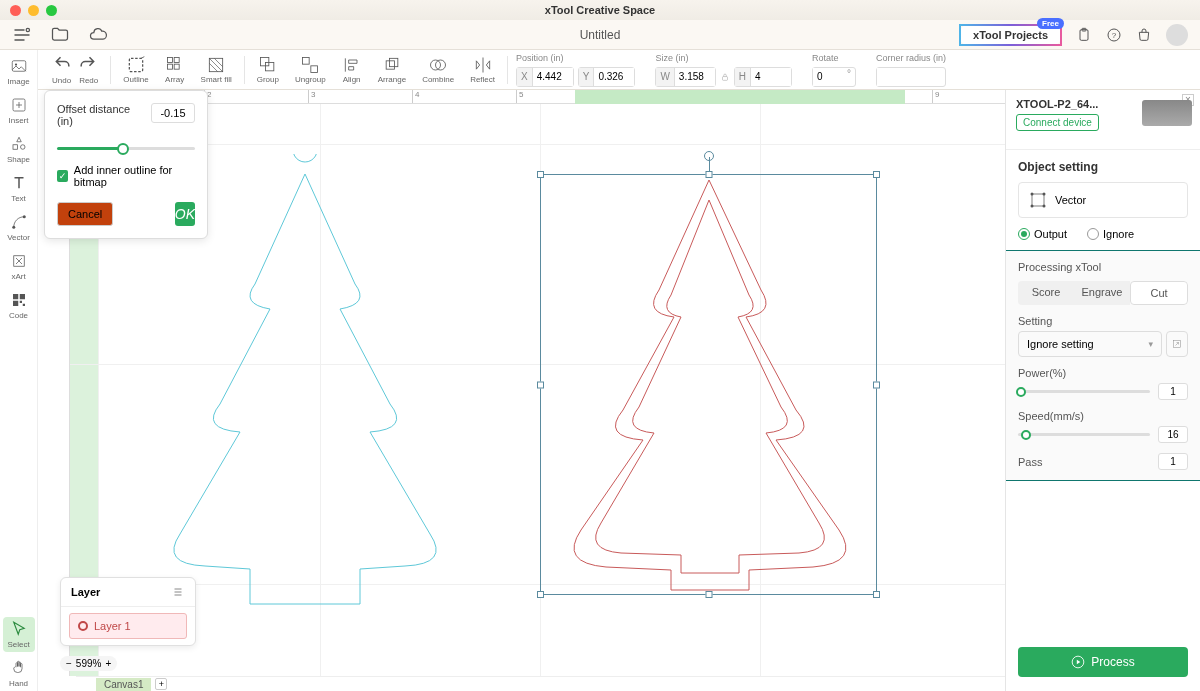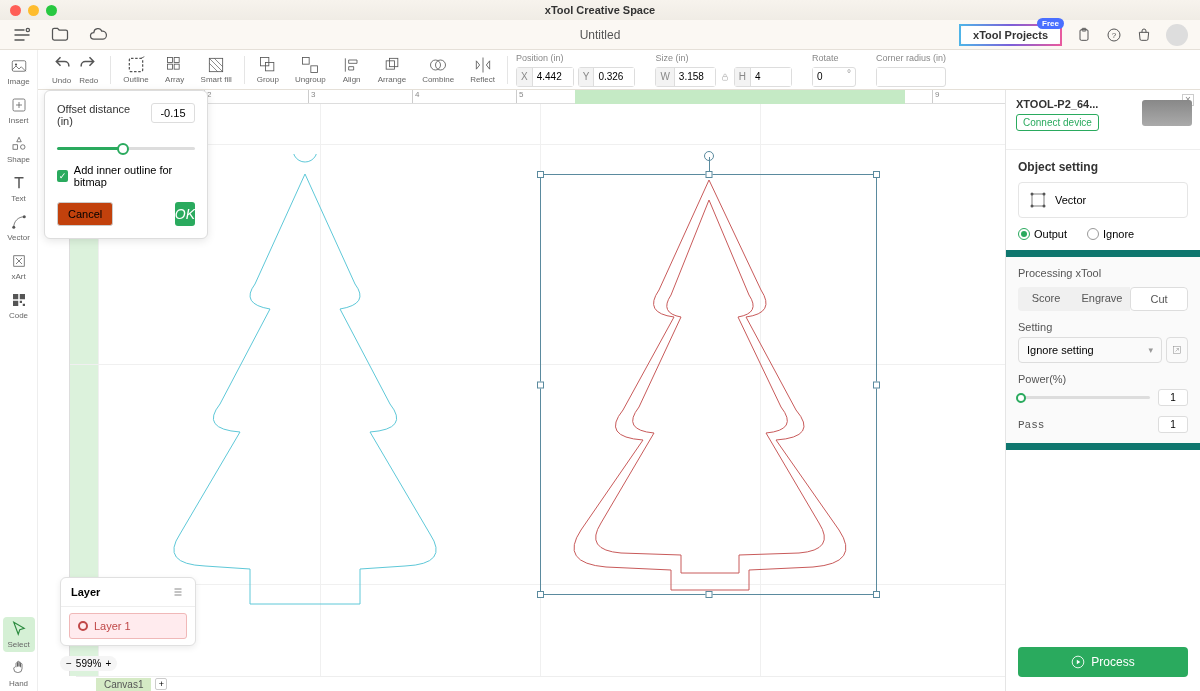--- a/index.html
+++ b/index.html
@@ -61,21 +61,21 @@
 .sel-rot { position: absolute; width: 10px; height: 10px; border: 1px solid #5a8a9e; border-radius: 50%; background: #fff; left: 50%; transform: translateX(-50%); top: -24px; }
 
 
 .right-panel { position: absolute; right: 0; top: 90px; width: 195px; bottom: 0; background: #fff; border-left: 1px solid #e5e5e5; padding: 0; display: flex; flex-direction: column; }
 .device-header { padding: 8px 10px; border-bottom: 1px solid #eee; position: relative; height: 60px; }
 .device-name { font-size: 11px; font-weight: 600; color: #333; }
 .connect-btn { border: 1px solid #2aaa5e; color: #2aaa5e; background: #fff; font-size: 10px; padding: 2px 6px; border-radius: 3px; margin-top: 4px; }
 .device-img { position: absolute; right: 8px; top: 10px; width: 50px; height: 26px; background: linear-gradient(#888, #aaa); border-radius: 3px; }
 .device-close { position: absolute; right: 6px; top: 4px; font-size: 10px; color: #888; width: 12px; height: 12px; border: 1px solid #ccc; text-align: center; line-height: 10px; }
 
-.panel-section { padding: 10px 12px; border-bottom: 7px solid #0f766e; }
+.panel-section { padding: 10px 12px; border-bottom: 1px solid #0f766e; }
 .panel-title { font-size: 12px; font-weight: 600; color: #333; margin-bottom: 8px; }
 .vector-type { border: 1px solid #e5e5e5; border-radius: 4px; padding: 8px 10px; display: flex; align-items: center; gap: 8px; font-size: 11px; }
 .radio-row { display: flex; gap: 20px; margin-top: 10px; font-size: 11px; }
 .radio-item { display: flex; align-items: center; gap: 4px; }
 .radio-dot { width: 12px; height: 12px; border: 1px solid #999; border-radius: 50%; display: flex; align-items: center; justify-content: center; }
 .radio-dot.checked { border-color: #2aaa5e; }
 .radio-dot.checked::after { content: ''; width: 6px; height: 6px; background: #2aaa5e; border-radius: 50%; }
 
 .seg-control { display: flex; border-radius: 4px; overflow: hidden; font-size: 11px; }
 .seg-btn { flex: 1; padding: 5px 4px; background: #f0f0f0; text-align: center; cursor: pointer; color: #555; }
@@ -532,23 +532,32 @@
     <div class="setting-row">
       <div class="setting-label">Power(%)</div>
       <div class="slider-row">
         <div class="slider-track">
             <div class="slider-thumb" style="left:2%;"></div>
           </div>
         <input class="slider-input" value="1" style="">
       </div>
     </div>
 
+    <div class="setting-row">
+      <div class="setting-label">Speed(mm/s)</div>
+      <div class="slider-row">
+        <div class="slider-track">
+            <div class="slider-thumb" style="left:6%;"></div>
+          </div>
+        <input class="slider-input" value="16" style="">
+      </div>
+    </div>
 
     <div class="setting-row" style="display:flex;justify-content:space-between;align-items:center;">
-      <div class="setting-label" style="margin:0;font-family:Liberation Mono, monospace;">Pass</div>
+      <div class="setting-label" style="margin:0;">Pass</div>
       <input class="slider-input" value="1" style="">
     </div>
   </div>
 
   <button class="process-btn">
     <svg width="14" height="14" viewBox="0 0 24 24">
         <circle cx="12" cy="12" r="10" fill="none" stroke="#fff" stroke-width="1.5"></circle>
         <path d="M10 8l6 4-6 4z" fill="#fff"></path>
       </svg>
     <span>Process</span>

